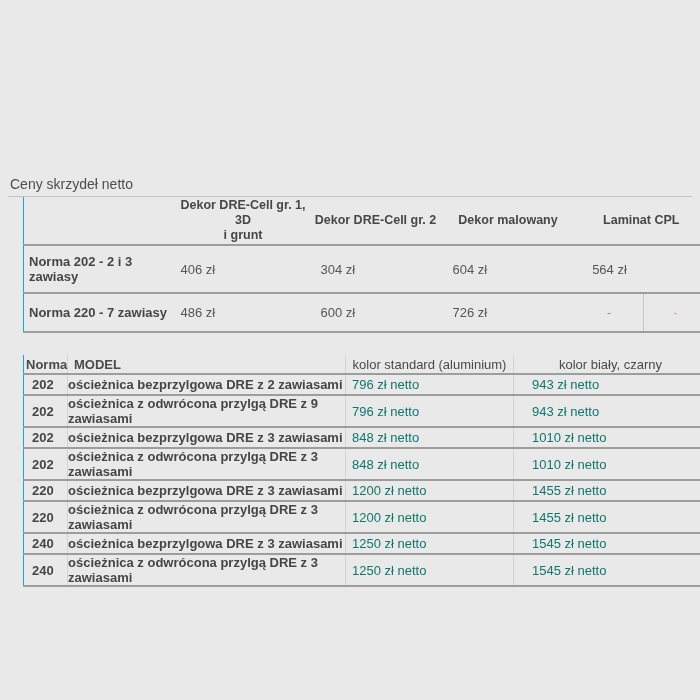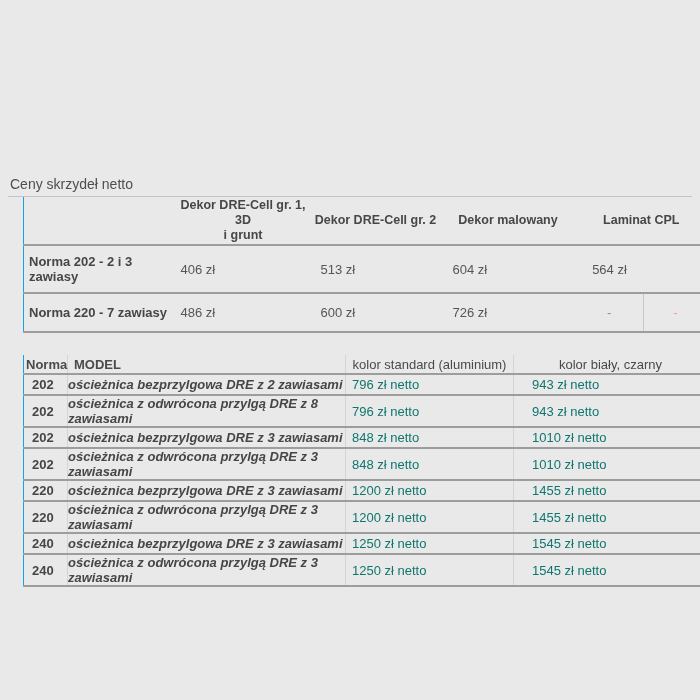--- a/index.html
+++ b/index.html
@@ -75,21 +75,21 @@
   .t2 td{
     height:19px;
     font-size:13px;
     color:#0f766e;
     padding:0;
     vertical-align:middle;
     border-bottom:2px solid #9d9d9d;
   }
   .t2 th + th, .t2 td + td{border-left:1px solid #d4d4d4;}
   .t2 td.c-norma{font-weight:bold;color:#464646;padding-left:8px;}
-  .t2 td.c-model{font-weight:bold;color:#464646;padding-left:0;font-style:italic;}
+  .t2 td.c-model{font-weight:bold;color:#464646;padding-left:0;}
   .t2 td.c-standard{padding-left:6px;}
   .t2 td.c-bialy{padding-left:18px;}
 </style>
 </head>
 <body>
 
 <div class="content">
 
   <div class="sec1">
     <div class="section-title">Ceny skrzydeł netto</div>
@@ -111,21 +111,21 @@
           </th>
           <th>Dekor DRE-Cell gr. 2</th>
           <th>Dekor malowany</th>
           <th colspan="2">Laminat CPL</th>
         </tr>
       </thead>
       <tbody>
         <tr>
           <td class="rowlabel">Norma 202 - 2 i 3 zawiasy</td>
           <td class="v1">406 zł</td>
-          <td class="v2">513 zł</td>
+          <td class="v2">304 zł</td>
           <td class="v3">604 zł</td>
           <td class="v4">564 zł</td>
           <td class="v5"></td>
         </tr>
         <tr>
           <td class="rowlabel">Norma 220 - 7 zawiasy</td>
           <td class="v1">486 zł</td>
           <td class="v2">600 zł</td>
           <td class="v3">726 zł</td>
           <td class="v4 dash-muted">-</td>
@@ -153,21 +153,21 @@
       </thead>
       <tbody>
         <tr>
           <td class="c-norma">202</td>
           <td class="c-model">ościeżnica bezprzylgowa DRE z 2 zawiasami</td>
           <td class="c-standard">796 zł netto</td>
           <td class="c-bialy">943 zł netto</td>
         </tr>
         <tr>
           <td class="c-norma">202</td>
-          <td class="c-model">ościeżnica z odwrócona przylgą DRE z 8 zawiasami</td>
+          <td class="c-model">ościeżnica z odwrócona przylgą DRE z 9 zawiasami</td>
           <td class="c-standard">796 zł netto</td>
           <td class="c-bialy">943 zł netto</td>
         </tr>
         <tr>
           <td class="c-norma">202</td>
           <td class="c-model">ościeżnica bezprzylgowa DRE z 3 zawiasami</td>
           <td class="c-standard">848 zł netto</td>
           <td class="c-bialy">1010 zł netto</td>
         </tr>
         <tr>

